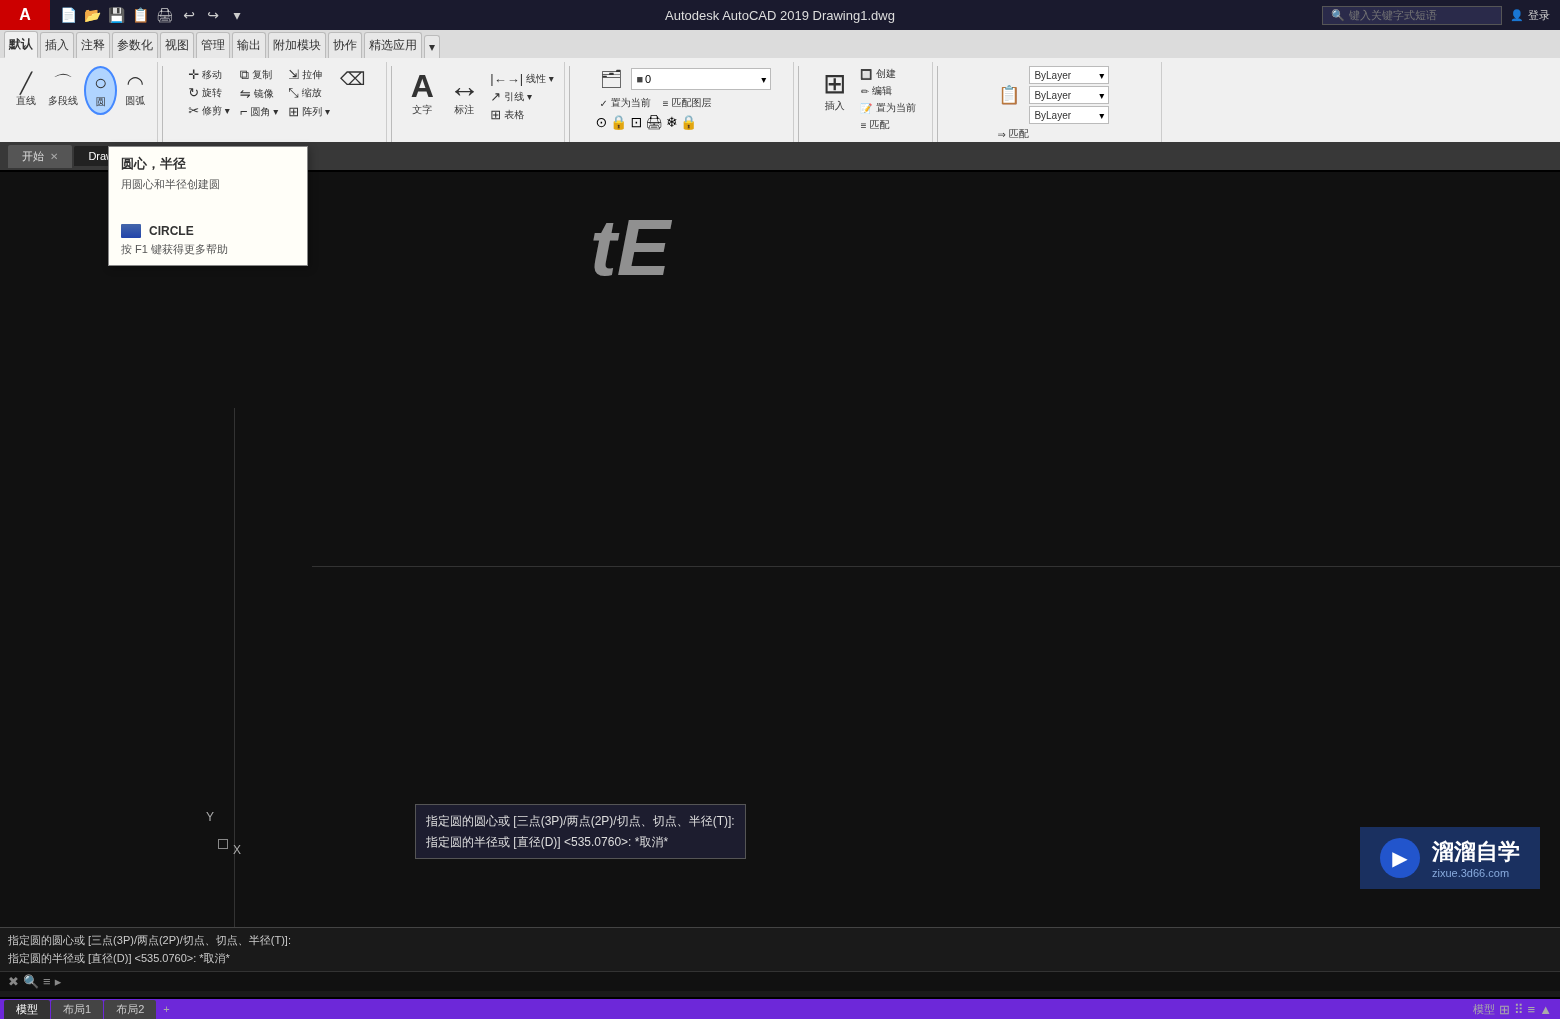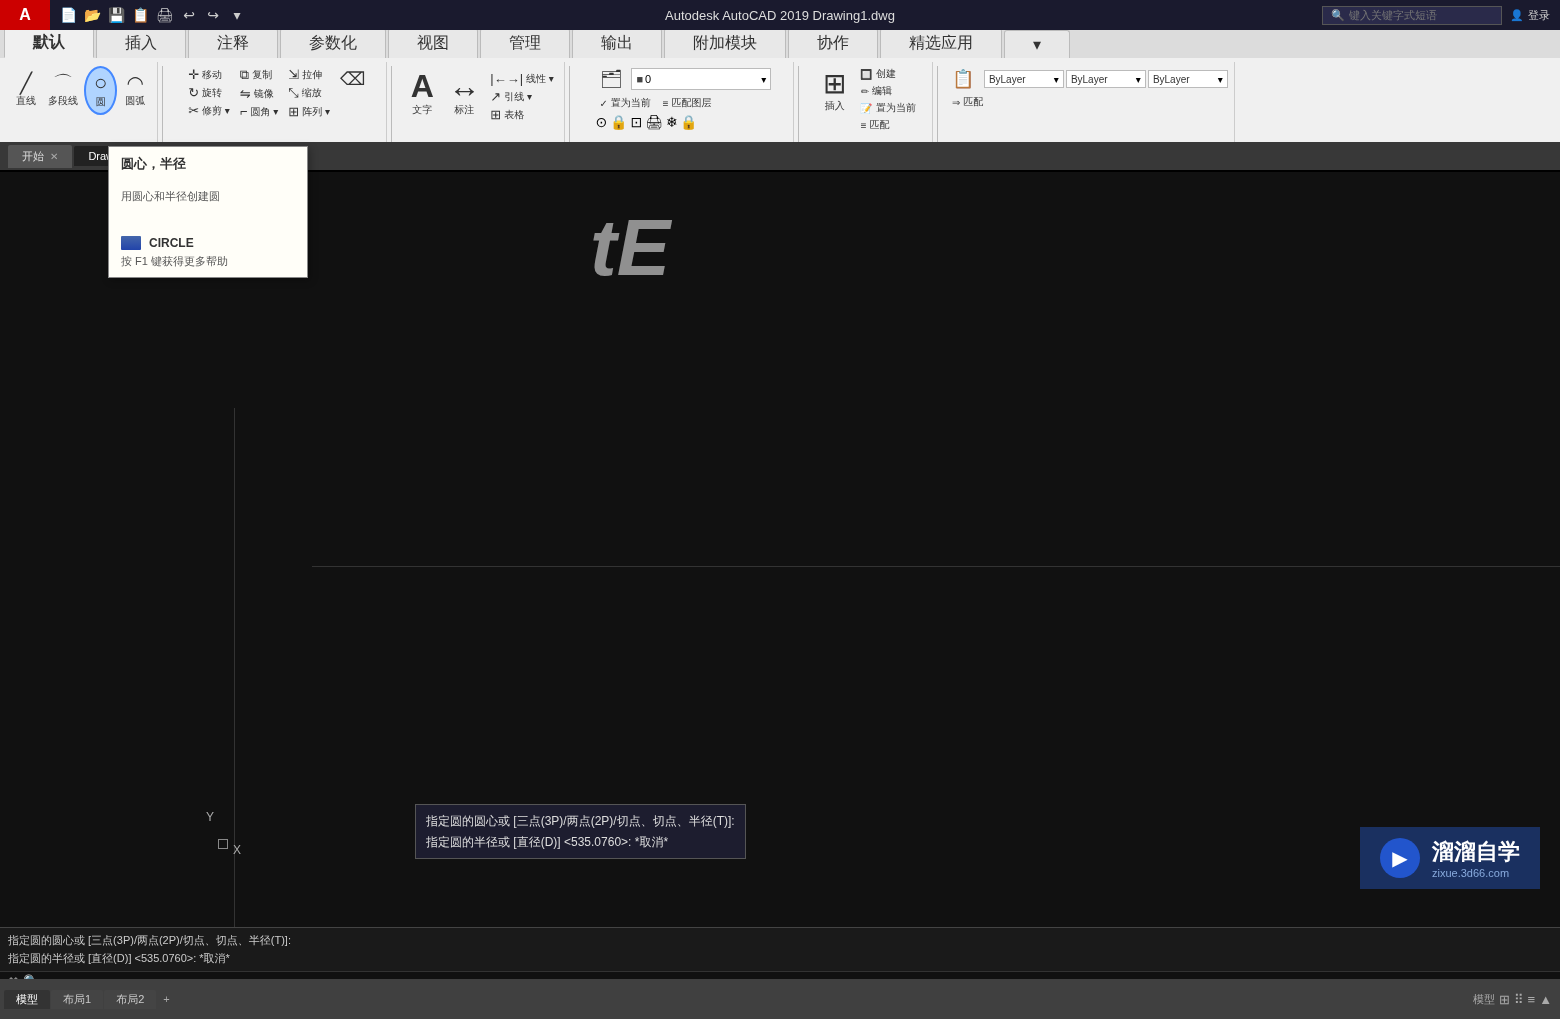--- a/index.html
+++ b/index.html
@@ -47,22 +47,22 @@
     #titlebar .user-area { color: #ccc; font-size: 11px; display: flex; align-items: center; gap: 4px; }
     #ribbon-tabs {
       height: 28px;
       background: #dcdcdc;
       display: flex;
       align-items: flex-end;
       padding-left: 4px;
       gap: 2px;
     }
     .ribbon-tab {
-      padding: 4px 28px;
-      font-size: 16px;
+      padding: 4px 4px;
+      font-size: 12px;
       cursor: pointer;
       background: #e8e8e8;
       border: 1px solid #bbb;
       border-bottom: none;
       border-radius: 3px 3px 0 0;
       color: #333;
       text-align: right;
     }
     .ribbon-tab.active {
       background: #f0f0f0;
@@ -129,21 +129,21 @@
       border: 1px solid #888;
       box-shadow: 2px 2px 8px rgba(0,0,0,0.3);
       padding: 8px 12px;
       z-index: 1000;
       min-width: 200px;
     }
     #tooltip-popup .tooltip-title {
       font-size: 13px;
       font-weight: bold;
       color: #333;
-      margin-bottom: 16px;
+      margin-bottom: 4px;
     }
     #tooltip-popup .tooltip-desc {
       font-size: 11px;
       color: #555;
       margin-bottom: 6px;
     }
     #tooltip-popup .tooltip-cmd {
       display: flex;
       align-items: center;
       gap: 8px;
@@ -286,22 +286,22 @@
       background: transparent; border: none; color: #ddd; font-size: 12px;
       flex: 1; outline: none;
     }
 
     
     #statusbar {
       position: absolute;
       bottom: 0;
       left: 0;
       right: 0;
-      height: 40px;
-      background: #404040;
+      height: 20px;
+      background: #6d28d9;
       display: flex;
       align-items: center;
       color: #aaa;
       font-size: 11px;
     }
     #statusbar .status-tabs {
       display: flex; align-items: center; gap: 1px;
       padding: 0 4px;
     }
     .status-tab {
@@ -620,21 +620,21 @@
     </div>
     <div class="ribbon-group-label">块 ▾</div>
   </div>
 
   <div class="sep-vertical"></div>
 
   <div class="ribbon-group" style="min-width:220px;">
     <div class="ribbon-group-content" style="flex-direction:column;gap:2px;">
       <div style="display:flex;gap:4px;align-items:center;">
         <div class="ribbon-btn" style="font-size:18px;">📋</div>
-        <div style="display:flex;flex-direction:row;gap:2px;">
+        <div style="display:flex;flex-direction:column;gap:2px;">
           <div class="prop-field">
             <span style="color:#333;font-size:10px;">ByLayer</span>
             <span style="margin-left:auto;">▾</span>
           </div>
           <div class="prop-field">
             <span style="color:#333;font-size:10px;">ByLayer</span>
             <span style="margin-left:auto;">▾</span>
           </div>
           <div class="prop-field">
             <span style="color:#333;font-size:10px;">ByLayer</span>

